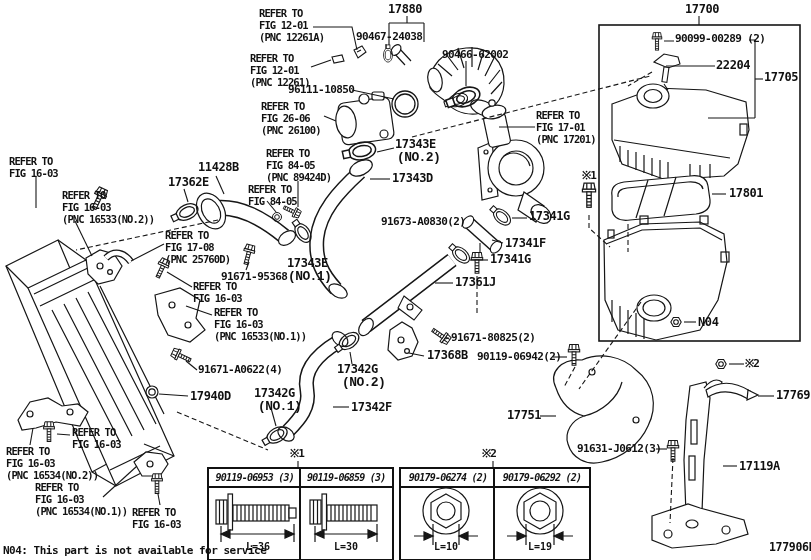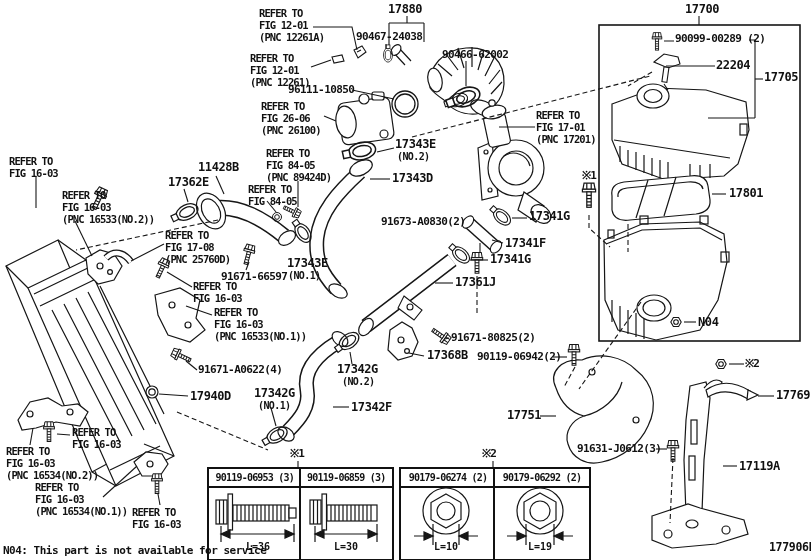--- a/index.html
+++ b/index.html
@@ -3,28 +3,28 @@
 <meta charset="utf-8">
 <style>
   html,body{margin:0;padding:0;background:#fff;}
   #stage{position:relative;width:811px;height:560px;background:#ffffff;overflow:hidden;
          font-family:"DejaVu Sans Mono",monospace;}
   svg{position:absolute;left:0;top:0;}
   .lb{position:absolute;font-weight:bold;color:#111;white-space:pre-line;line-height:1.12;z-index:2;}
   .num{font-size:11px;letter-spacing:-0.6px;}
   .big{font-size:12px;letter-spacing:-0.4px;}
   .ref{font-size:10.5px;letter-spacing:-0.9px;}
-  .sub{font-size:10px;letter-spacing:-0.6px;}
+  .sub{font-size:13px;letter-spacing:-0.6px;font-family:Liberation Mono, monospace;}
   .mark{font-size:11px;letter-spacing:-1px;}
   .note{font-size:11px;letter-spacing:-0.5px;}
   .code{font-size:11.5px;letter-spacing:-0.3px;}
   .tbl{position:absolute;border:2px solid #111;z-index:1;}
   .tbl .vdiv{position:absolute;top:0;bottom:0;width:2px;background:#111;}
   .tbl .hrow{position:absolute;left:0;right:0;top:0;height:17px;border-bottom:2px solid #111;display:flex;}
-  .tbl .hrow div{flex:1;text-align:center;font-weight:bold;font-size:10px;letter-spacing:-0.8px;line-height:17px;color:#111;}
+  .tbl .hrow div{flex:1;text-align:center;font-weight:bold;font-size:10px;letter-spacing:-0.8px;line-height:17px;color:#111;font-style:italic;}
   .dim{position:absolute;font-weight:bold;font-size:10px;color:#111;text-align:center;z-index:2;}
 </style>
 </head>
 <body>
 
 <div id="stage">
 
 <svg width="811" height="560" viewBox="0 0 811 560">
   <defs>
     <g id="bolt" stroke="#161616" stroke-width="1.1" fill="#fff">
@@ -378,21 +378,21 @@
 <div class="lb big" style="left:198px;top:161px">11428B</div>
 <div class="lb big" style="left:168px;top:176px">17362E</div>
 <div class="lb ref" style="left:9px;top:156px">REFER TO
 FIG 16-03</div>
 <div class="lb ref" style="left:62px;top:190px">REFER TO
 FIG 16-03
 (PNC 16533(NO.2))</div>
 <div class="lb ref" style="left:165px;top:230px">REFER TO
 FIG 17-08
 (PNC 25760D)</div>
-<div class="lb num" style="left:221px;top:271px">91671-66597</div>
+<div class="lb num" style="left:221px;top:271px">91671-95368</div>
 <div class="lb big" style="left:287px;top:257px">17343E</div>
 <div class="lb sub" style="left:288px;top:270px">(NO.1)</div>
 <div class="lb ref" style="left:193px;top:281px">REFER TO
 FIG 16-03</div>
 <div class="lb ref" style="left:214px;top:307px">REFER TO
 FIG 16-03
 (PNC 16533(NO.1))</div>
 <div class="lb num" style="left:381px;top:216px">91673-A0830(2)</div>
 <div class="lb big" style="left:529px;top:210px">17341G</div>
 <div class="lb big" style="left:505px;top:237px">17341F</div>

